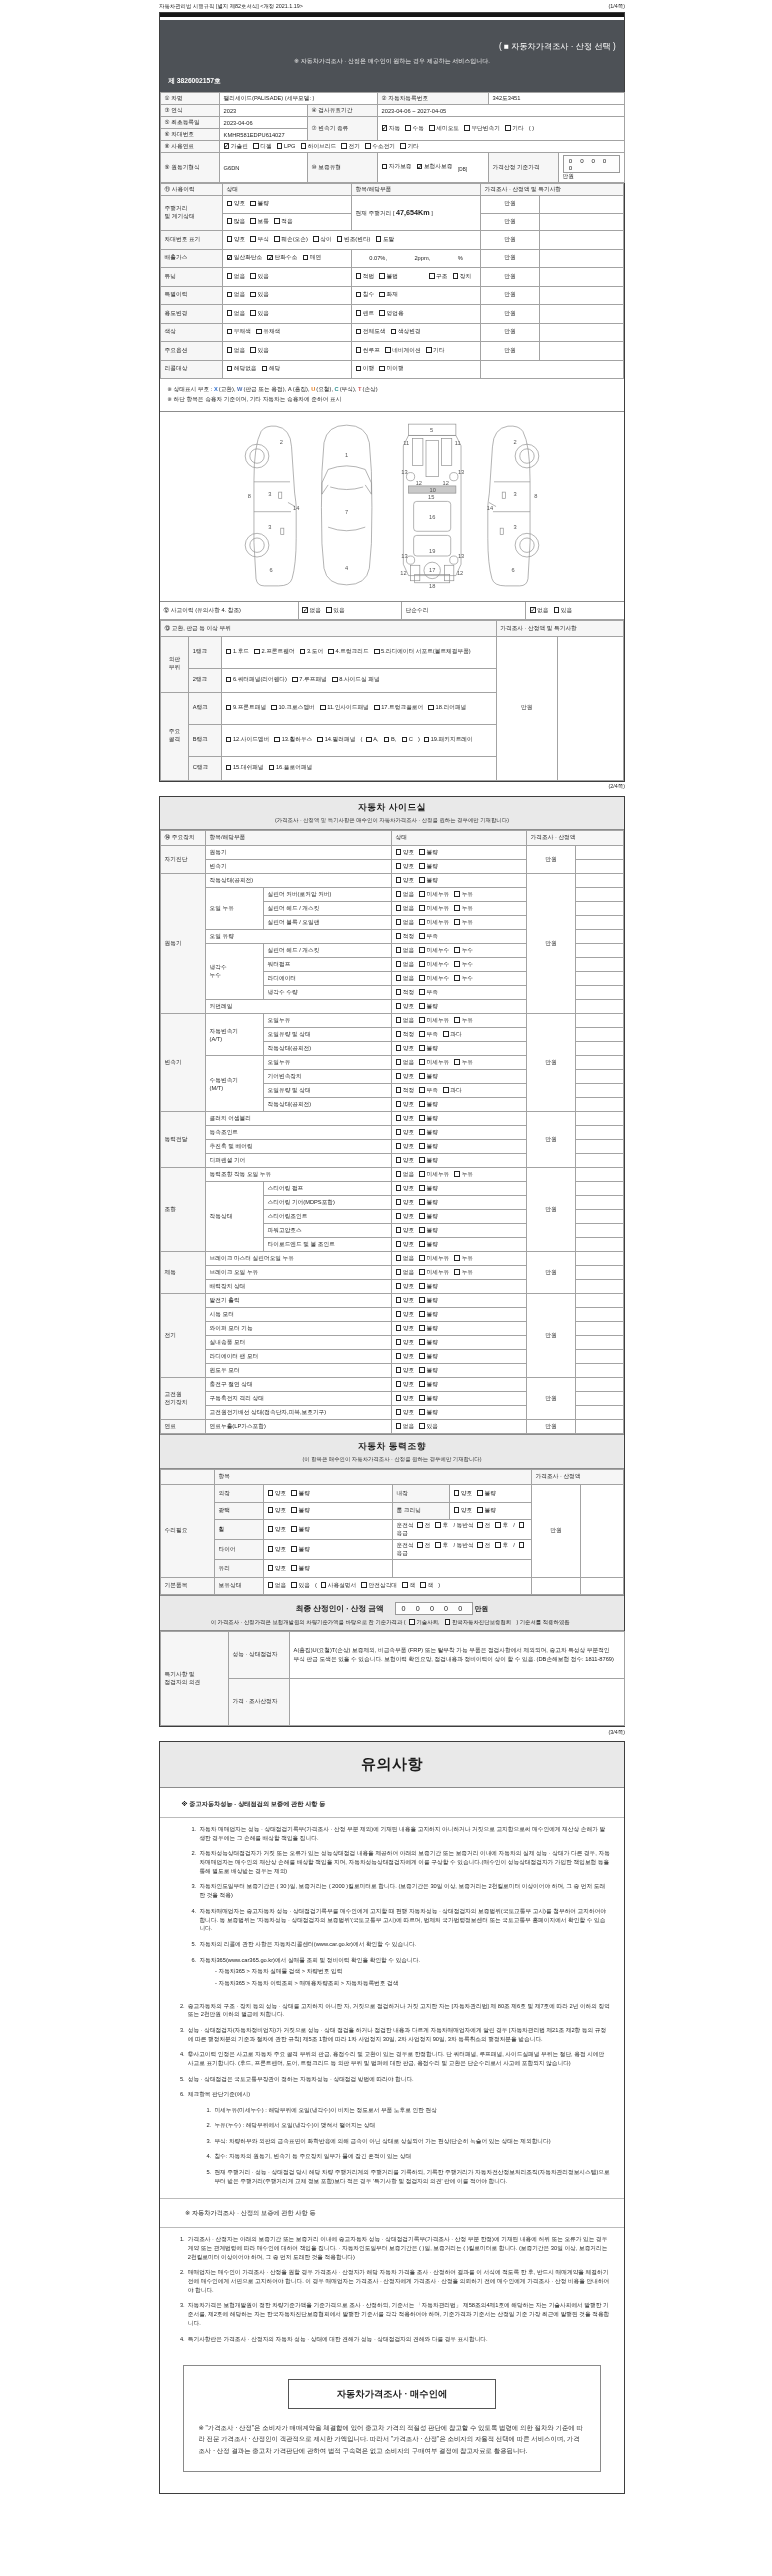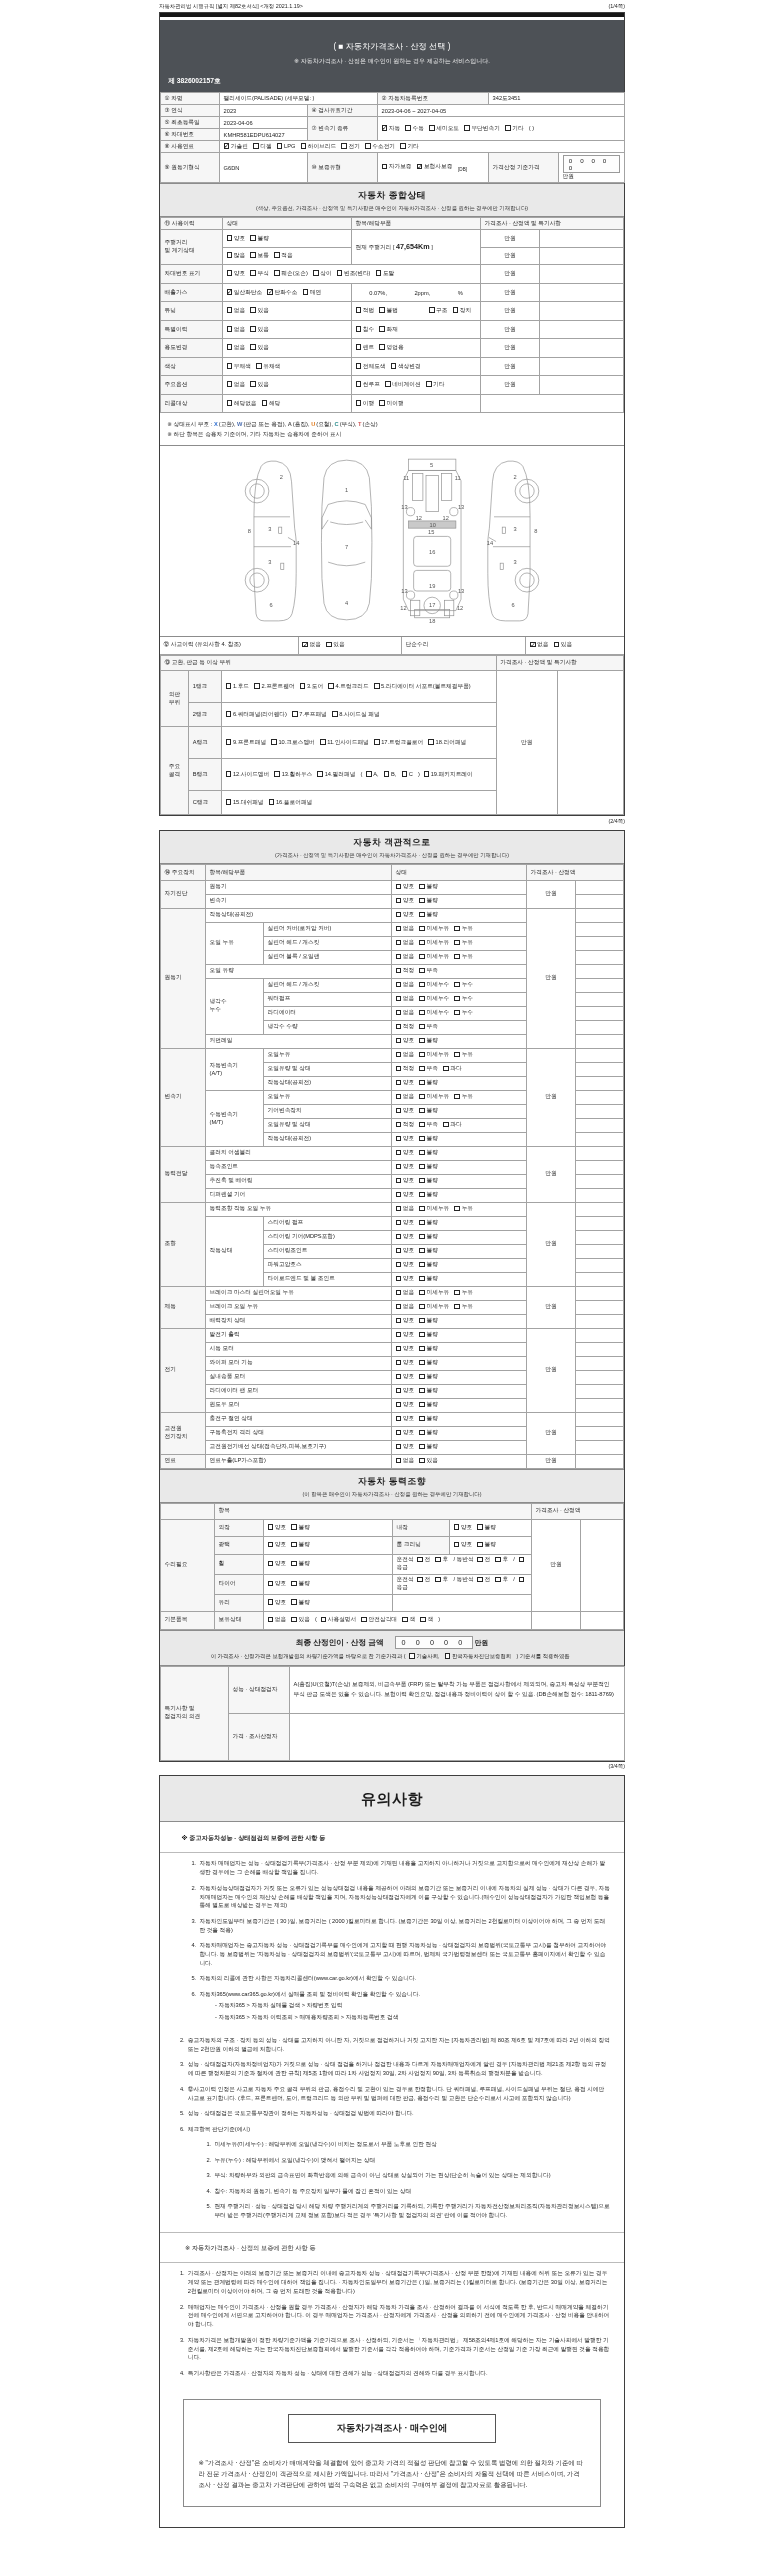--- a/index.html
+++ b/index.html
@@ -6,21 +6,21 @@
   body{width:773px;font-family:"Liberation Sans","DejaVu Sans",sans-serif;color:#1c1c1c;-webkit-font-smoothing:antialiased;}
   .topline{width:466px;margin:3.1px 0 2.1px 159px;display:flex;justify-content:space-between;font-size:5.4px;color:#222;}
   .doc{width:466px;margin-left:159px;}
   .sheet{border:1px solid #3e3e3e;background:#fff;box-sizing:border-box;}
   .pgmark{width:466px;margin-left:159px;text-align:right;font-size:5.4px;padding:1.5px 1px 5.2px 0;color:#222;}
   
   .blackbar{height:4.1px;background:#161616;}
   .whitestripe{height:3.1px;background:#fff;}
   .darkhead{background:#4d5156;color:#fff;padding:13.4px 8.2px 6.2px 8.2px;}
   .darkhead .t1{text-align:center;font-size:14px;font-weight:bold;letter-spacing:0.5px;}
-  .darkhead .t2{text-align:center;font-size:8.2px;margin-top:7.2px;}
+  .darkhead .t2{text-align:right;font-size:8.2px;margin-top:7.2px;}
   .darkhead .t3{text-align:center;font-size:6px;margin-top:4.6px;color:#f0f0f0;}
   .darkhead .docno{font-size:6.7px;font-weight:bold;margin-top:11.3px;text-align:left;}
   
   .band{background:#e9e9e9;border-top:0.5px solid #8c8c8c;border-bottom:0.5px solid #8c8c8c;text-align:center;padding:5.7px 0 4.6px 0;}
   .band .bt{font-size:8.8px;font-weight:bold;letter-spacing:0.5px;}
   .band .bs{font-size:5.4px;margin-top:3.1px;color:#333;}
   
   table{border-collapse:collapse;width:100%;table-layout:fixed;}
   td{border:0.5px solid #a3a3a3;font-size:5.7px;padding:1.5px 3.6px;vertical-align:middle;word-break:keep-all;overflow:hidden;}
   td.lab{background:#f6f6f6;}
@@ -120,24 +120,20 @@
       <td><span class="cb"></span><span class="cbl">자가보증</span><span class="cb on"></span><span class="cbl">보험사보증</span><span class="cbs">[DB]</span></td>
       <td class="lab">가격산정 기준가격</td>
       <td>
         <span class="valbox">0 0 0 0 0</span>
         <span>만원</span>
       </td>
     </tr>
   </tbody>
       </table>
 
-  <div class="band">
-    <div class="bt">자동차 종합상태</div>
-    <div class="bs">(색상, 주요옵션, 가격조사 · 산정액 및 특기사항은 매수인이 자동차가격조사 · 산정을 원하는 경우에만 기재합니다)</div>
-  </div>
   <table>
     <colgroup>
           <col style="width:62px">
           <col style="width:129px">
           <col style="width:129px">
           <col style="width:59px">
           <col style="width:84px">
         </colgroup>
     <tbody>
           <tr>
@@ -382,21 +378,21 @@
     </tr>
   </tbody>
       </table>
 </div>
 </div>
 <div class="pgmark">(2/4쪽)</div>
 
 <div class="doc">
 <div class="sheet">
   <div class="band" style="border-top:none">
-    <div class="bt">자동차 객관적으로</div>
+    <div class="bt">자동차 사이드실</div>
     <div class="bs">(가격조사 · 산정액 및 특기사항은 매수인이 자동차가격조사 · 산정을 원하는 경우에만 기재합니다)</div>
   </div>
   <table>
     <colgroup>
           <col style="width:45px">
           <col style="width:58px">
           <col style="width:128px">
           <col style="width:135px">
           <col style="width:49px">
           <col style="width:48px">

